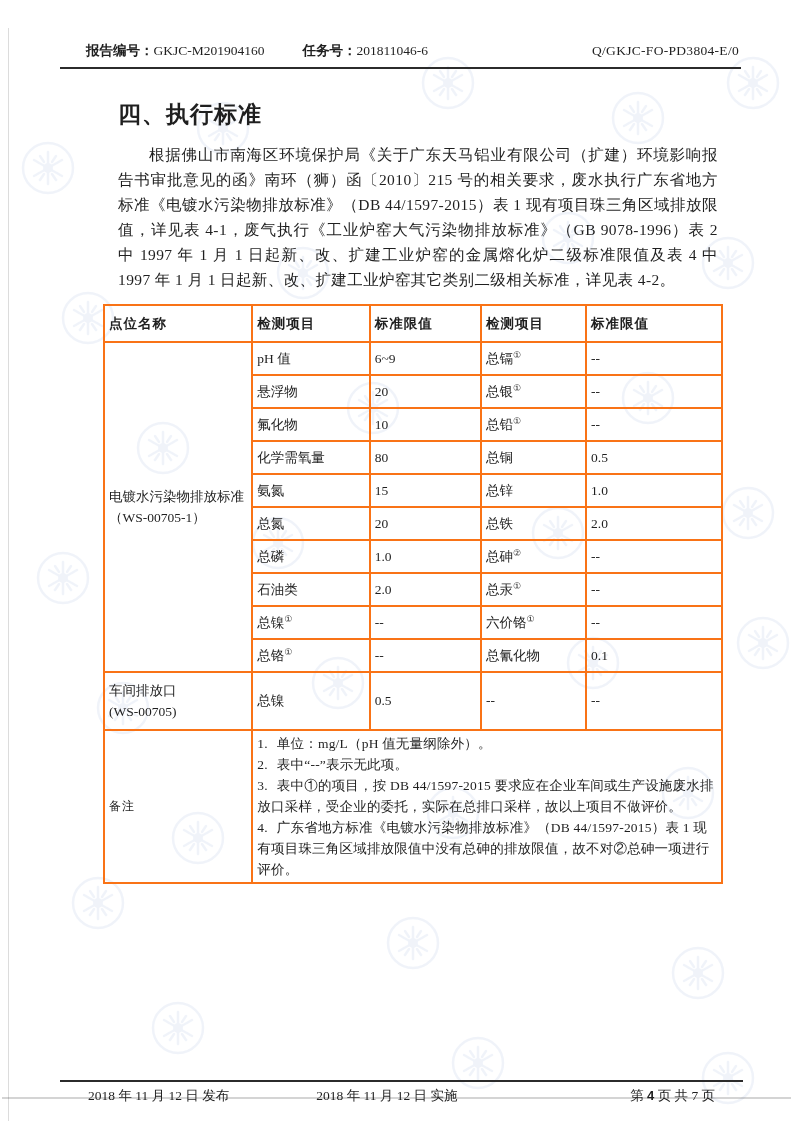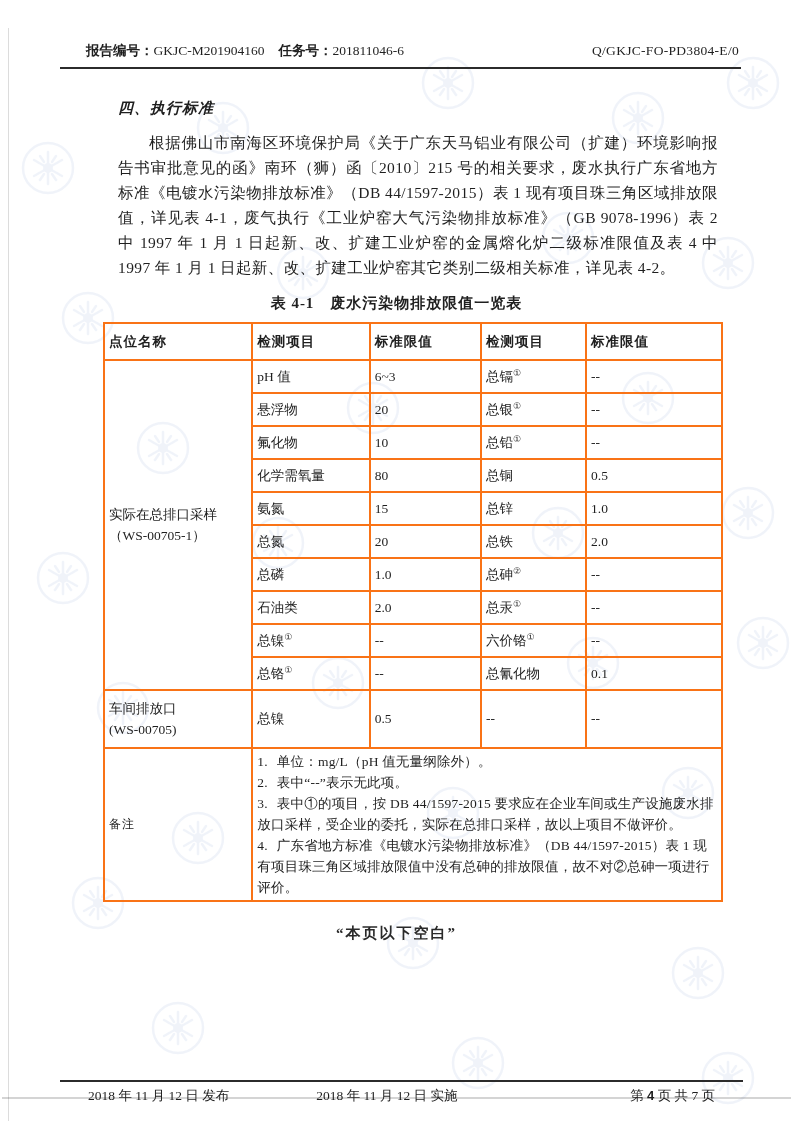--- a/index.html
+++ b/index.html
@@ -16,25 +16,25 @@
   .edge-bottom{position:absolute;left:2px;right:2px;top:1097px;height:2px;background:rgba(60,60,60,.22);z-index:1;}
   
   .content{position:relative;z-index:2;}
   .doc-header{
     display:flex;align-items:baseline;
     margin:42px 52px 0 60px;padding:0 2px 7px 26px;
     border-bottom:2px solid #2b2b2b;
     font-size:13.5px;white-space:nowrap;
   }
   .doc-header .lbl{font-weight:700;}
-  .doc-header .gap1{margin-left:14px;}
+  .doc-header .gap1{margin-left:38px;}
   .doc-header .code{margin-left:auto;letter-spacing:.3px;}
   .section-title{
     margin:30px 0 0 118px;
-    font-size:15px;font-weight:700;letter-spacing:1px;font-style:italic;
+    font-size:23px;font-weight:700;letter-spacing:1px;
   }
   .intro{
     margin:12px 75px 12px 118px;width:600px;
     font-size:15.5px;line-height:25px;text-align:justify;text-justify:inter-ideograph;
     text-indent:2em;letter-spacing:.4px;
   }
   .table-title{
     margin-top:14px;text-align:center;
     font-size:15px;font-weight:700;letter-spacing:1px;
   }
@@ -469,21 +469,20 @@
       <span>GKJC-M201904160</span>
       <span class="lbl gap1">任务号：</span>
       <span>201811046-6</span>
       <span class="code">Q/GKJC-FO-PD3804-E/0</span>
     </div>
 
     <div class="section-title">四、执行标准</div>
 
     <div class="intro">根据佛山市南海区环境保护局《关于广东天马铝业有限公司（扩建）环境影响报告书审批意见的函》南环（狮）函〔2010〕215 号的相关要求，废水执行广东省地方标准《电镀水污染物排放标准》（DB 44/1597-2015）表 1 现有项目珠三角区域排放限值，详见表 4-1，废气执行《工业炉窑大气污染物排放标准》（GB 9078-1996）表 2 中 1997 年 1 月 1 日起新、改、扩建工业炉窑的金属熔化炉二级标准限值及表 4 中 1997 年 1 月 1 日起新、改、扩建工业炉窑其它类别二级相关标准，详见表 4-2。</div>
 
-    <div class="table-title">表 4-1　废水污染物排放限值一览表</div>
 
     <table class="limits">
       <colgroup>
         <col style="width:24%">
           <col style="width:19%">
           <col style="width:18%">
         <col style="width:17%">
           <col style="width:22%">
       </colgroup>
       <thead>
@@ -491,25 +490,25 @@
           <th>点位名称</th>
           <th>检测项目</th>
           <th>标准限值</th>
           <th>检测项目</th>
           <th>标准限值</th>
         </tr>
       </thead>
       <tbody class="items" id="rows-body">
           <tr>
             <td rowspan="10" class="site">
-              <div>实际在总排口采样</div>
+              <div>电镀水污染物排放标准</div>
               <div>（WS-00705-1）</div>
             </td>
             <td><span>pH 值</span><sup></sup></td>
-            <td>6~3</td>
+            <td>6~9</td>
             <td><span>总镉</span><sup>①</sup></td>
             <td>--</td>
           </tr>
           <tr>
             <td><span>悬浮物</span><sup></sup></td>
             <td>20</td>
             <td><span>总银</span><sup>①</sup></td>
             <td>--</td>
           </tr>
           <tr>
@@ -577,21 +576,20 @@
           <td class="notes" colspan="4" id="notes-cell">
               <div class="note"><span class="note-num">1.</span><span>单位：mg/L（pH 值无量纲除外）。</span></div>
               <div class="note"><span class="note-num">2.</span><span>表中“--”表示无此项。</span></div>
               <div class="note"><span class="note-num">3.</span><span>表中①的项目，按 DB 44/1597-2015 要求应在企业车间或生产设施废水排放口采样，受企业的委托，实际在总排口采样，故以上项目不做评价。</span></div>
               <div class="note"><span class="note-num">4.</span><span>广东省地方标准《电镀水污染物排放标准》（DB 44/1597-2015）表 1 现有项目珠三角区域排放限值中没有总砷的排放限值，故不对②总砷一项进行评价。</span></div>
             </td>
         </tr>
       </tbody>
     </table>
 
-    <div class="blank-note">“本页以下空白”</div>
 
     <div class="footer">
       <span class="f-left">2018 年 11 月 12 日 发布</span>
       <span class="f-center">2018 年 11 月 12 日 实施</span>
       <span class="f-right">
         <span>第</span>
         <b>4</b>
         <span>页 共</span>
         <span>7</span>
         <span>页</span>

